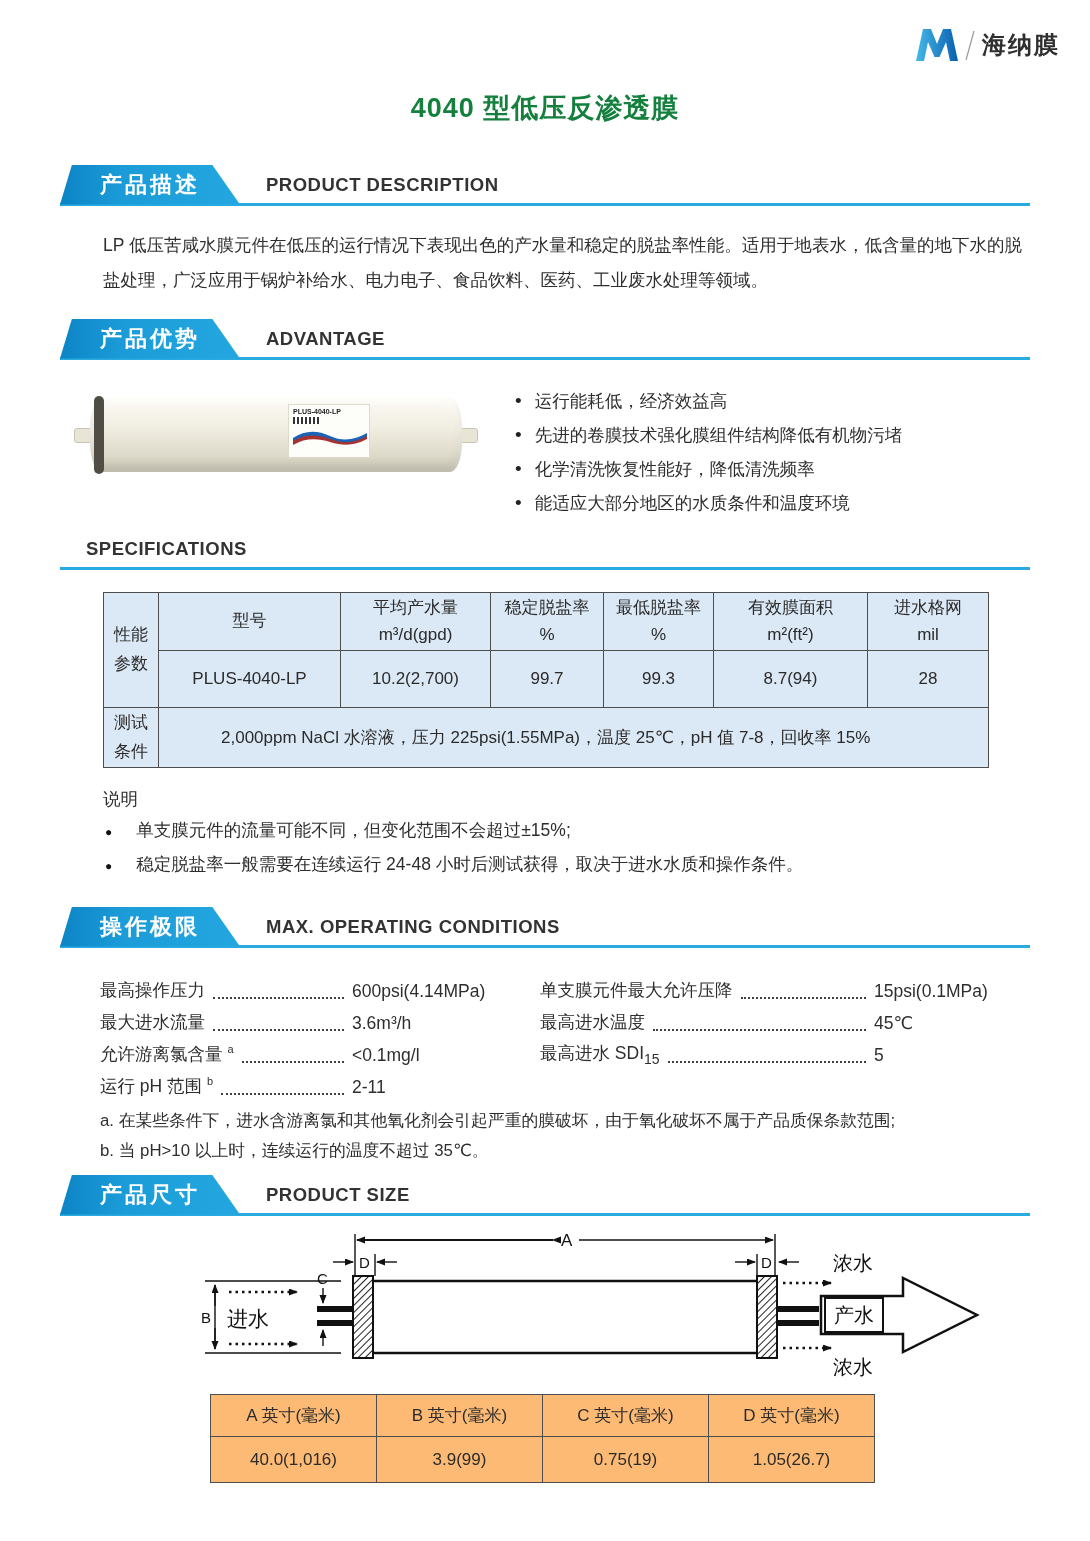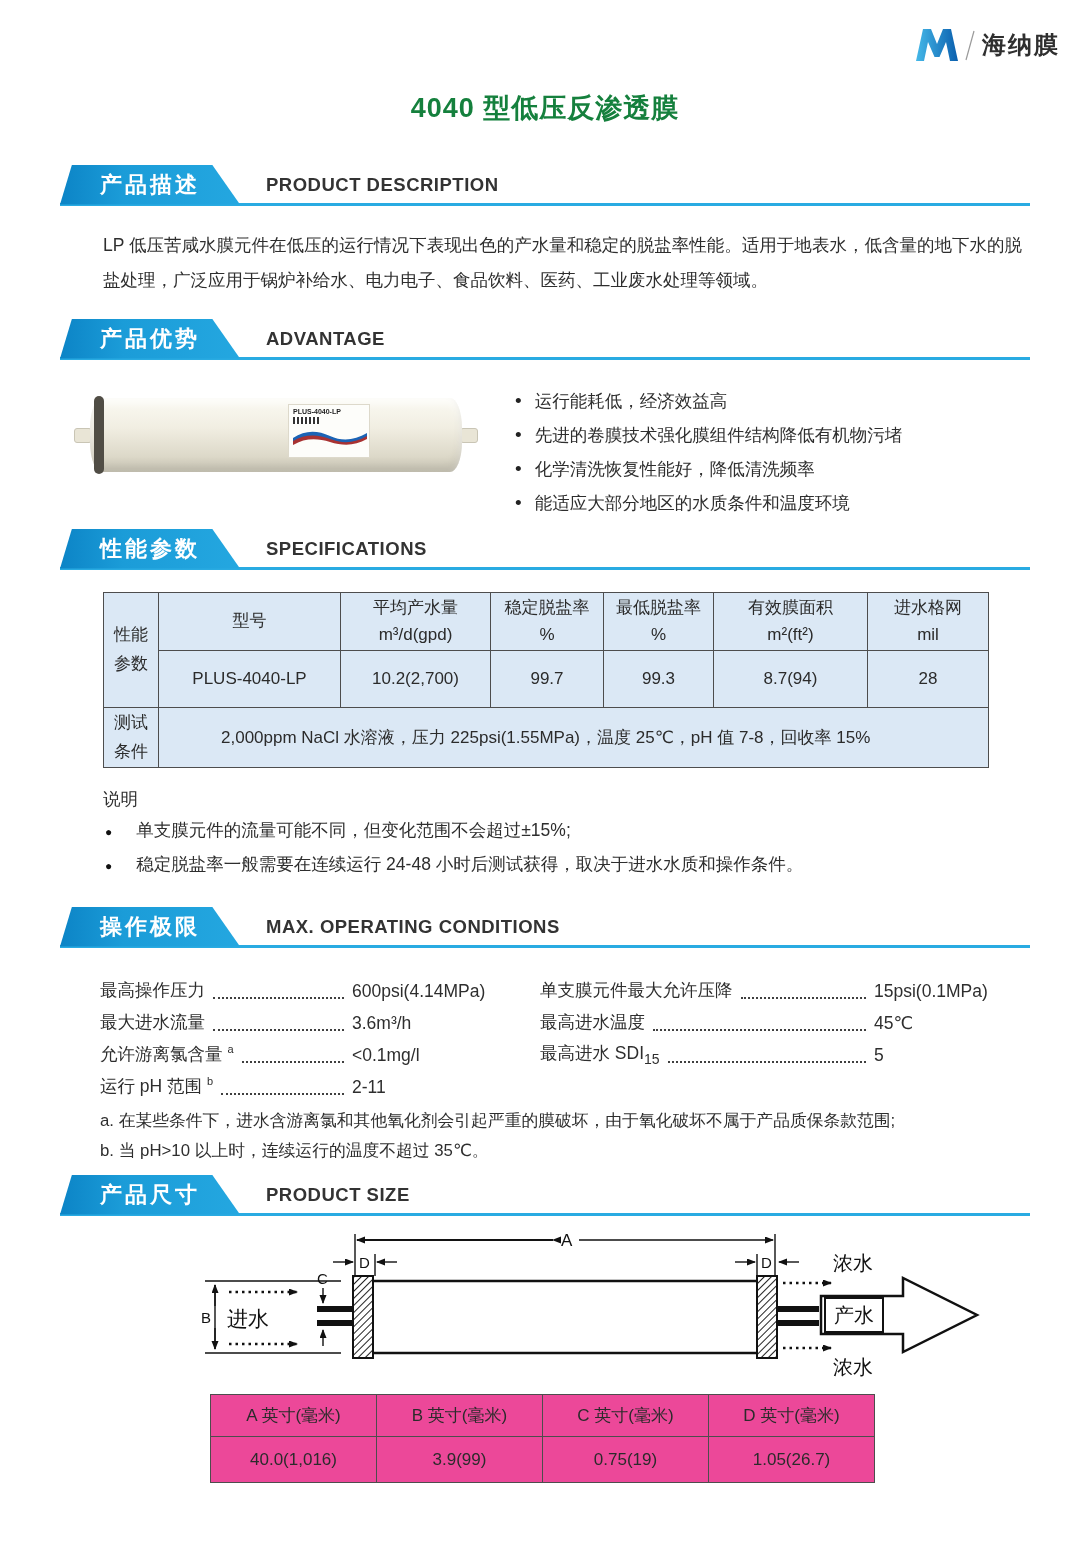--- a/index.html
+++ b/index.html
@@ -81,21 +81,21 @@
   .cond-label sub { font-size:14px; }
   .leader { flex:1 1 auto; border-bottom:2.6px dotted #3f3f3f; height:0; position:relative; top:-3px; margin:0 8px 0 8px; min-width:16px; }
   .cond-value { white-space:nowrap; font-size:17.5px; color:#2e2e2e; }
   .cond-value.w-l { width:150px; }
   .cond-value.w-r { width:118px; }
   .footnotes { margin:8px 0 0 40px; }
   .footnotes div { font-size:16.8px; line-height:30px; color:#2e2e2e; }
 
   
   .diagram-wrap { margin:10px 0 0 125px; }
-  .size-table { margin:12px 0 0 150px; width:665px; background:#ec4899; table-layout:fixed; }
+  .size-table { margin:12px 0 0 150px; width:665px; background:#fdba74; table-layout:fixed; }
   .size-table th, .size-table td { border:1.6px solid #4d4d4d; font-weight:400; text-align:center; vertical-align:middle; font-size:17px; color:#2b2b2b; }
   .size-table tr.hd { height:42px; }
   .size-table tr.vl { height:46px; }
 </style>
 </head>
 <body>
 
 <div class="page">
 
   <div class="logo-row">
@@ -157,23 +157,20 @@
             <span>化学清洗恢复性能好，降低清洗频率</span>
           </li>
         <li>
             <span>能适应大部分地区的水质条件和温度环境</span>
           </li>
       </ul>
     </div>
   </div>
 
   <div class="sec m-sec3">
-    <div class="banner">
-      <span>性能参数</span>
-    </div>
     <div class="en">SPECIFICATIONS</div>
   </div>
   <div class="content">
     <table class="spec-table">
       <colgroup>
         <col style="width:55px">
           <col style="width:182px">
           <col style="width:150px">
         <col style="width:113px">
           <col style="width:110px">

